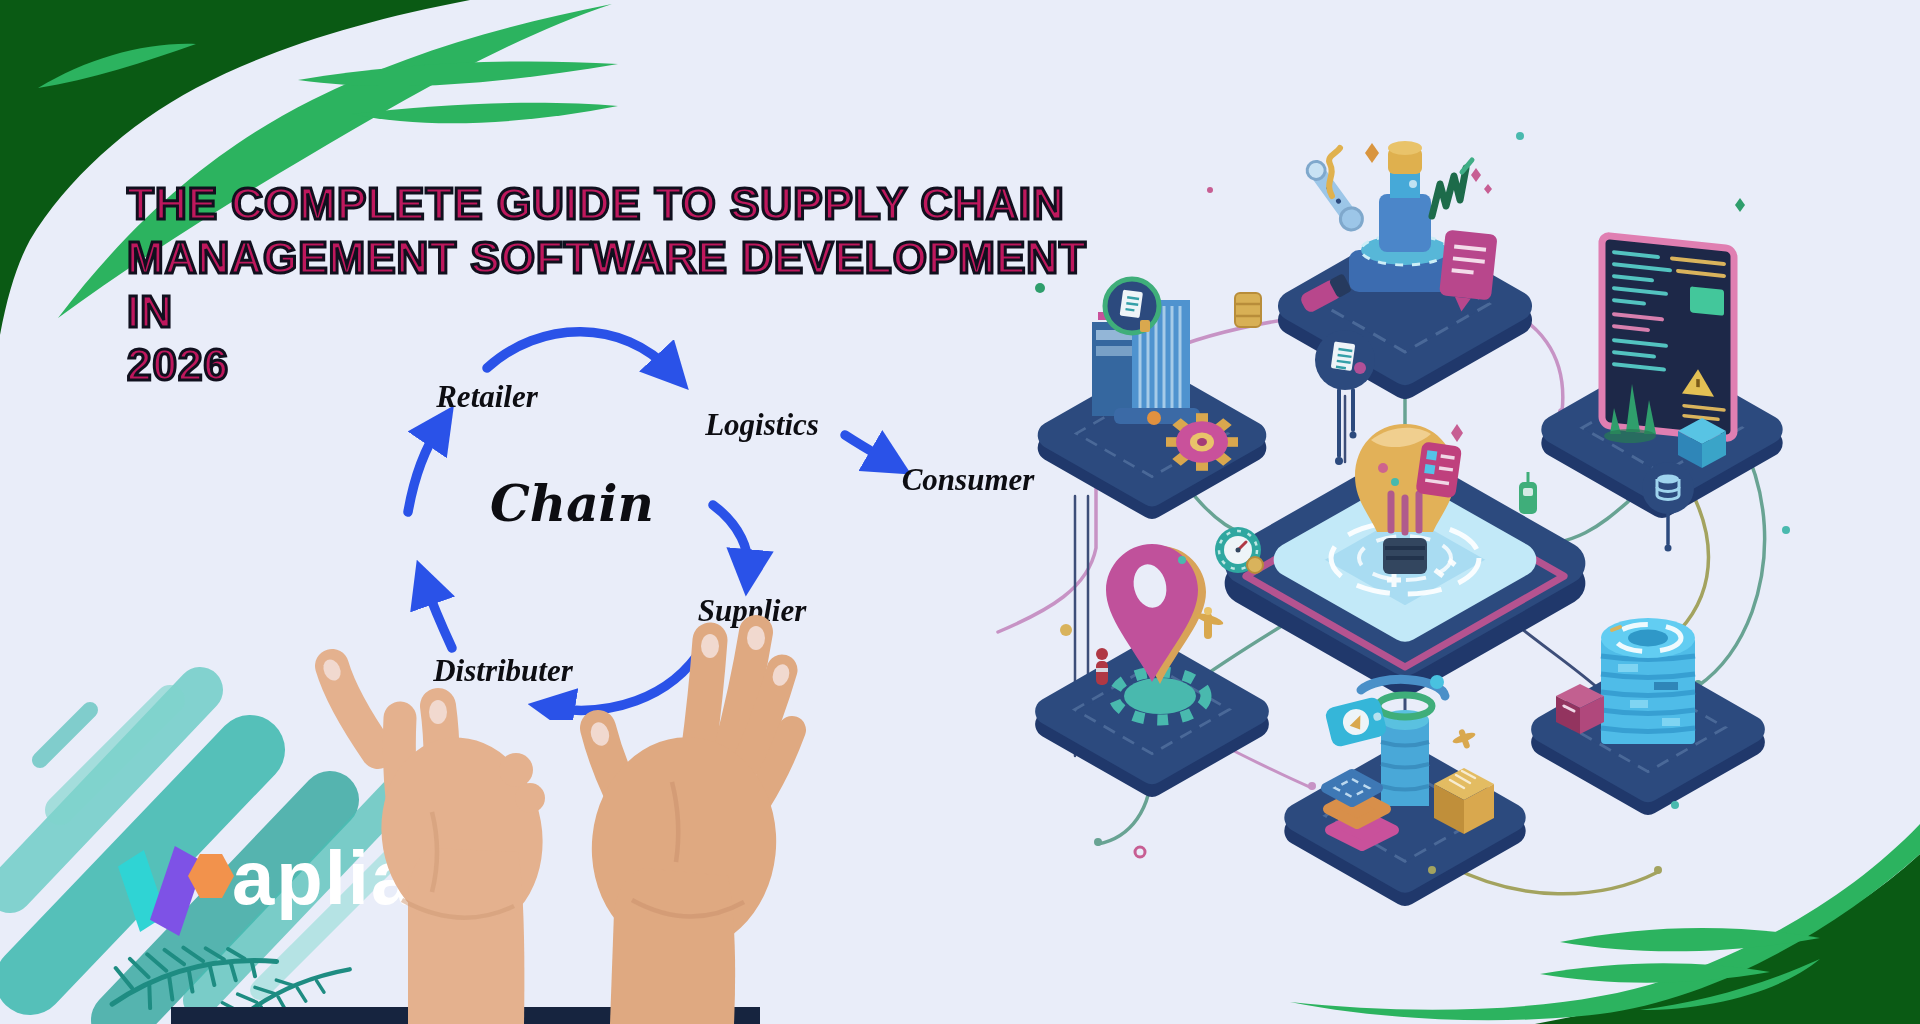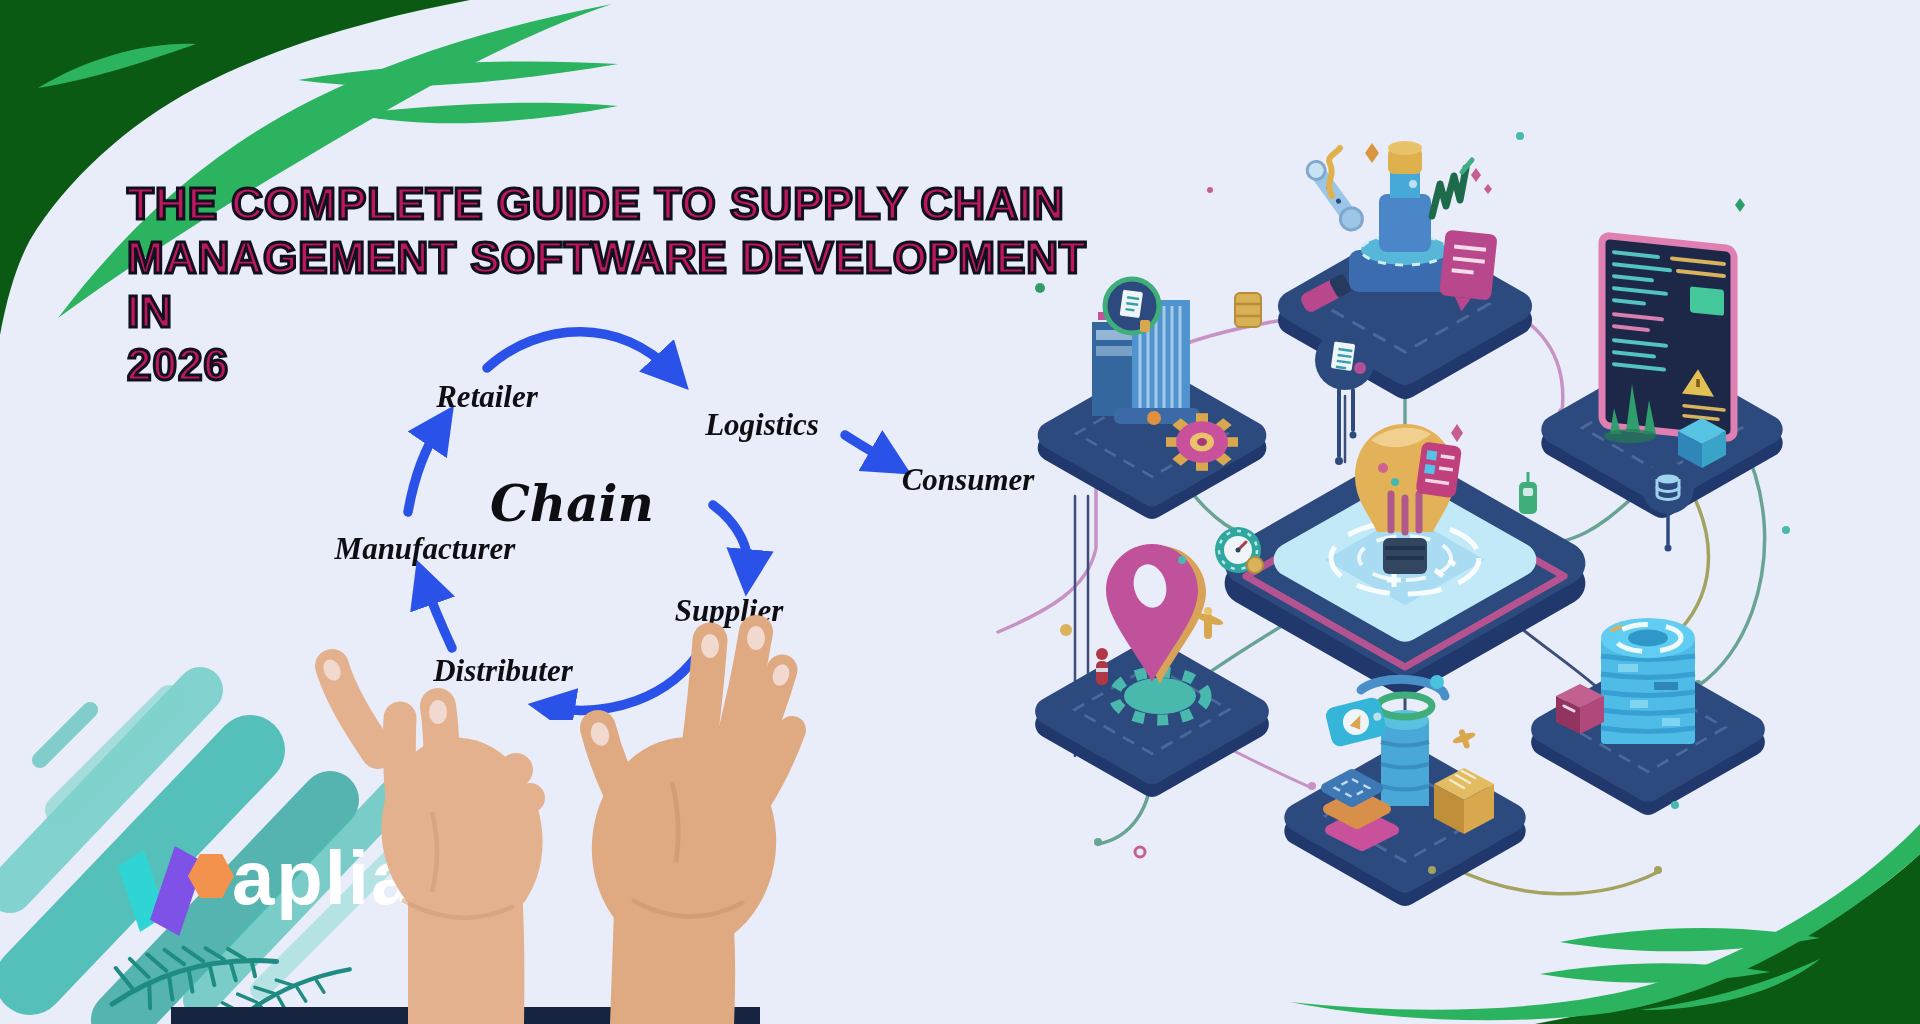--- a/index.html
+++ b/index.html
@@ -92,23 +92,22 @@
       <path d="M78,212 C84,178 95,148 110,126" marker-end="url(#ah)"></path>
     </g>
   </svg>
 
   <div class="cycle-center">
     <div>Chain</div>
   </div>
   <div class="script" style="left:487px;top:397px">Retailer</div>
   <div class="script" style="left:762px;top:425px">Logistics</div>
   <div class="script" style="left:968px;top:480px">Consumer</div>
-  <div class="script" style="left:729px;top:611px">Supplier</div>
+  <div class="script" style="left:752px;top:611px">Supplier</div>
   <div class="script" style="left:503px;top:671px">Distributer</div>
-  <div class="script" style="left:425px;top:549px">Manufacturer</div>
 
   <svg class="abs" style="left:980px;top:110px" width="840" height="800" viewBox="0 0 840 800">
     <defs>
       <g id="platform">
         <path d="M0,-56 L112,8 L0,72 L-112,8 Z" fill="#20386b" stroke="#20386b" stroke-width="30" stroke-linejoin="round" transform="translate(0,14)"></path>
         <path d="M0,-56 L112,8 L0,72 L-112,8 Z" fill="#2c4a7e" stroke="#2c4a7e" stroke-width="30" stroke-linejoin="round"></path>
         <path d="M0,-42 L84,6 L0,54 L-84,6 Z" fill="none" stroke="#52709f" stroke-width="3" stroke-dasharray="14 10" opacity=".8"></path>
       </g>
     </defs>
 

